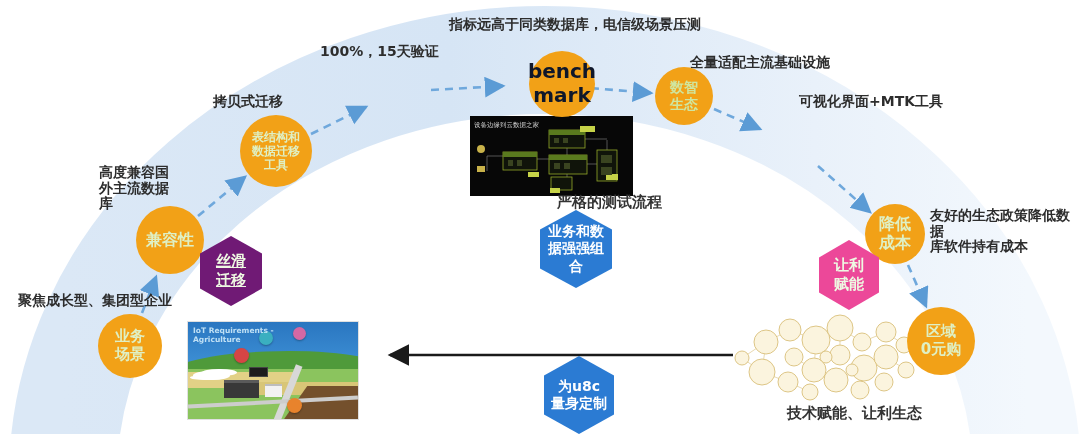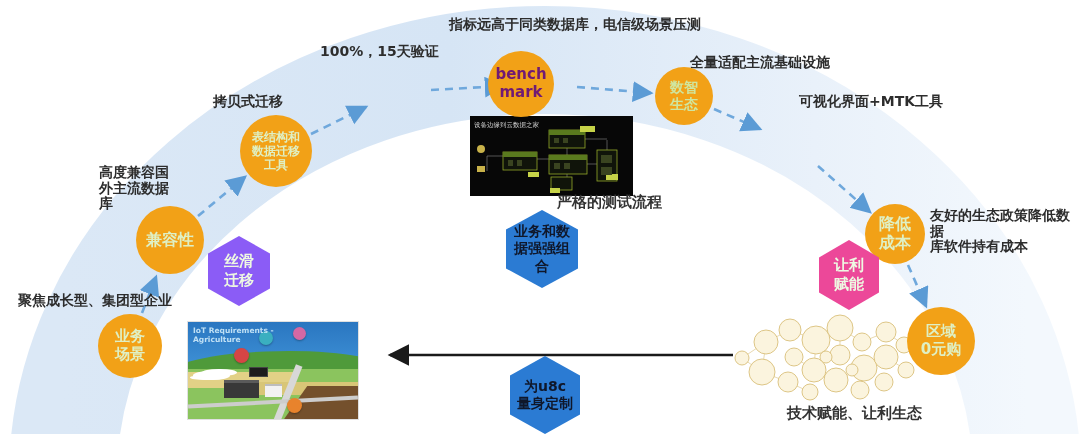--- a/index.html
+++ b/index.html
@@ -6,21 +6,21 @@
   #stage{position:relative;width:1080px;height:434px;background:#ffffff;overflow:hidden;
          font-family:"DejaVu Sans","Liberation Sans",sans-serif;}
   #bg-layer{position:absolute;left:0;top:0;z-index:0;}
   .node{position:absolute;border-radius:50%;display:flex;align-items:center;justify-content:center;
         text-align:center;font-weight:bold;color:#dff0c4;white-space:pre-line;z-index:3;
         line-height:1.18;}
   .hex{position:absolute;display:flex;align-items:center;justify-content:center;text-align:center;
        font-weight:bold;white-space:pre-line;z-index:3;line-height:1.25;
        clip-path:polygon(50% 0%,100% 25%,100% 75%,50% 100%,0% 75%,0% 25%);}
   .hex.green{color:#eef9e2;}
-  .hex.blue{color:#0f172a;}
+  .hex.blue{color:#ffffff;margin-left:34px;}
   .lbl{position:absolute;color:#2d2d2d;font-weight:600;font-size:14px;line-height:15.5px;
        white-space:pre-line;z-index:2;}
   .caption{position:absolute;color:#333;font-weight:600;font-size:15px;z-index:2;}
   .imgbox{position:absolute;z-index:2;overflow:hidden;}
   
   #farm{background:#8BC45E;border:1px solid #e0e0e0;}
   #farm .sky{position:absolute;left:0;top:0;width:100%;height:42%;background:linear-gradient(#2a76c0,#3c8ed4);}
   #farm .hill{position:absolute;left:-12%;top:30%;width:130%;height:28%;background:#4f9a3a;
               border-radius:55% 45% 0 0 / 90% 70% 0 0;}
   #farm .ground{position:absolute;left:0;top:48%;width:100%;height:52%;background:#8BC45E;}
@@ -76,30 +76,30 @@
 
     <line x1="733" y1="355" x2="390" y2="355" stroke="#1a1a1a" stroke-width="2.4" marker-end="url(#arrBlack)"></line>
   </svg>
 
   <div class="node" style="left:98px;top:314px;width:64px;height:64px;background:#F2A117;font-size:15px;">业务
 场景</div>
   <div class="node" style="left:136px;top:206px;width:68px;height:68px;background:#F2A117;font-size:16px;">兼容性</div>
   <div class="node" style="left:240px;top:115px;width:72px;height:72px;background:#F2A117;font-size:12px;">表结构和
 数据迁移
 工具</div>
-  <div class="node" style="left:488px;top:51px;width:66px;height:66px;background:#F2A117;font-size:15px;color:#701a75;">bench
+  <div class="node" style="left:529px;top:51px;width:66px;height:66px;background:#F2A117;font-size:20px;color:#0f172a;">bench
 mark</div>
   <div class="node" style="left:655px;top:67px;width:58px;height:58px;background:#F2A117;font-size:14px;color:#cfe6a0;">数智
 生态</div>
   <div class="node" style="left:865px;top:204px;width:60px;height:60px;background:#F2A117;font-size:16px;">降低
 成本</div>
   <div class="node" style="left:907px;top:307px;width:68px;height:68px;background:#F2A117;font-size:15px;">区域
 0元购</div>
 
-  <div class="hex green" style="left:208px;top:236px;width:62px;height:70px;background:#8b5cf6;font-size:15px;">丝滑
+  <div class="hex green" style="left:200px;top:236px;width:62px;height:70px;background:#701a75;font-size:15px;text-decoration:underline;">丝滑
 迁移</div>
   <div class="hex blue" style="left:506px;top:210px;width:72px;height:78px;background:#2B7BD3;font-size:14px;">业务和数
 据强强组
 合</div>
   <div class="hex green" style="left:819px;top:240px;width:60px;height:70px;background:#ec4899;font-size:15px;">让利
 赋能</div>
   <div class="hex blue" style="left:510px;top:356px;width:70px;height:78px;background:#2B7BD3;font-size:14px;">为u8c
 量身定制</div>
 
   <div class="lbl" style="left:18px;top:293px;">聚焦成长型、集团型企业</div>

